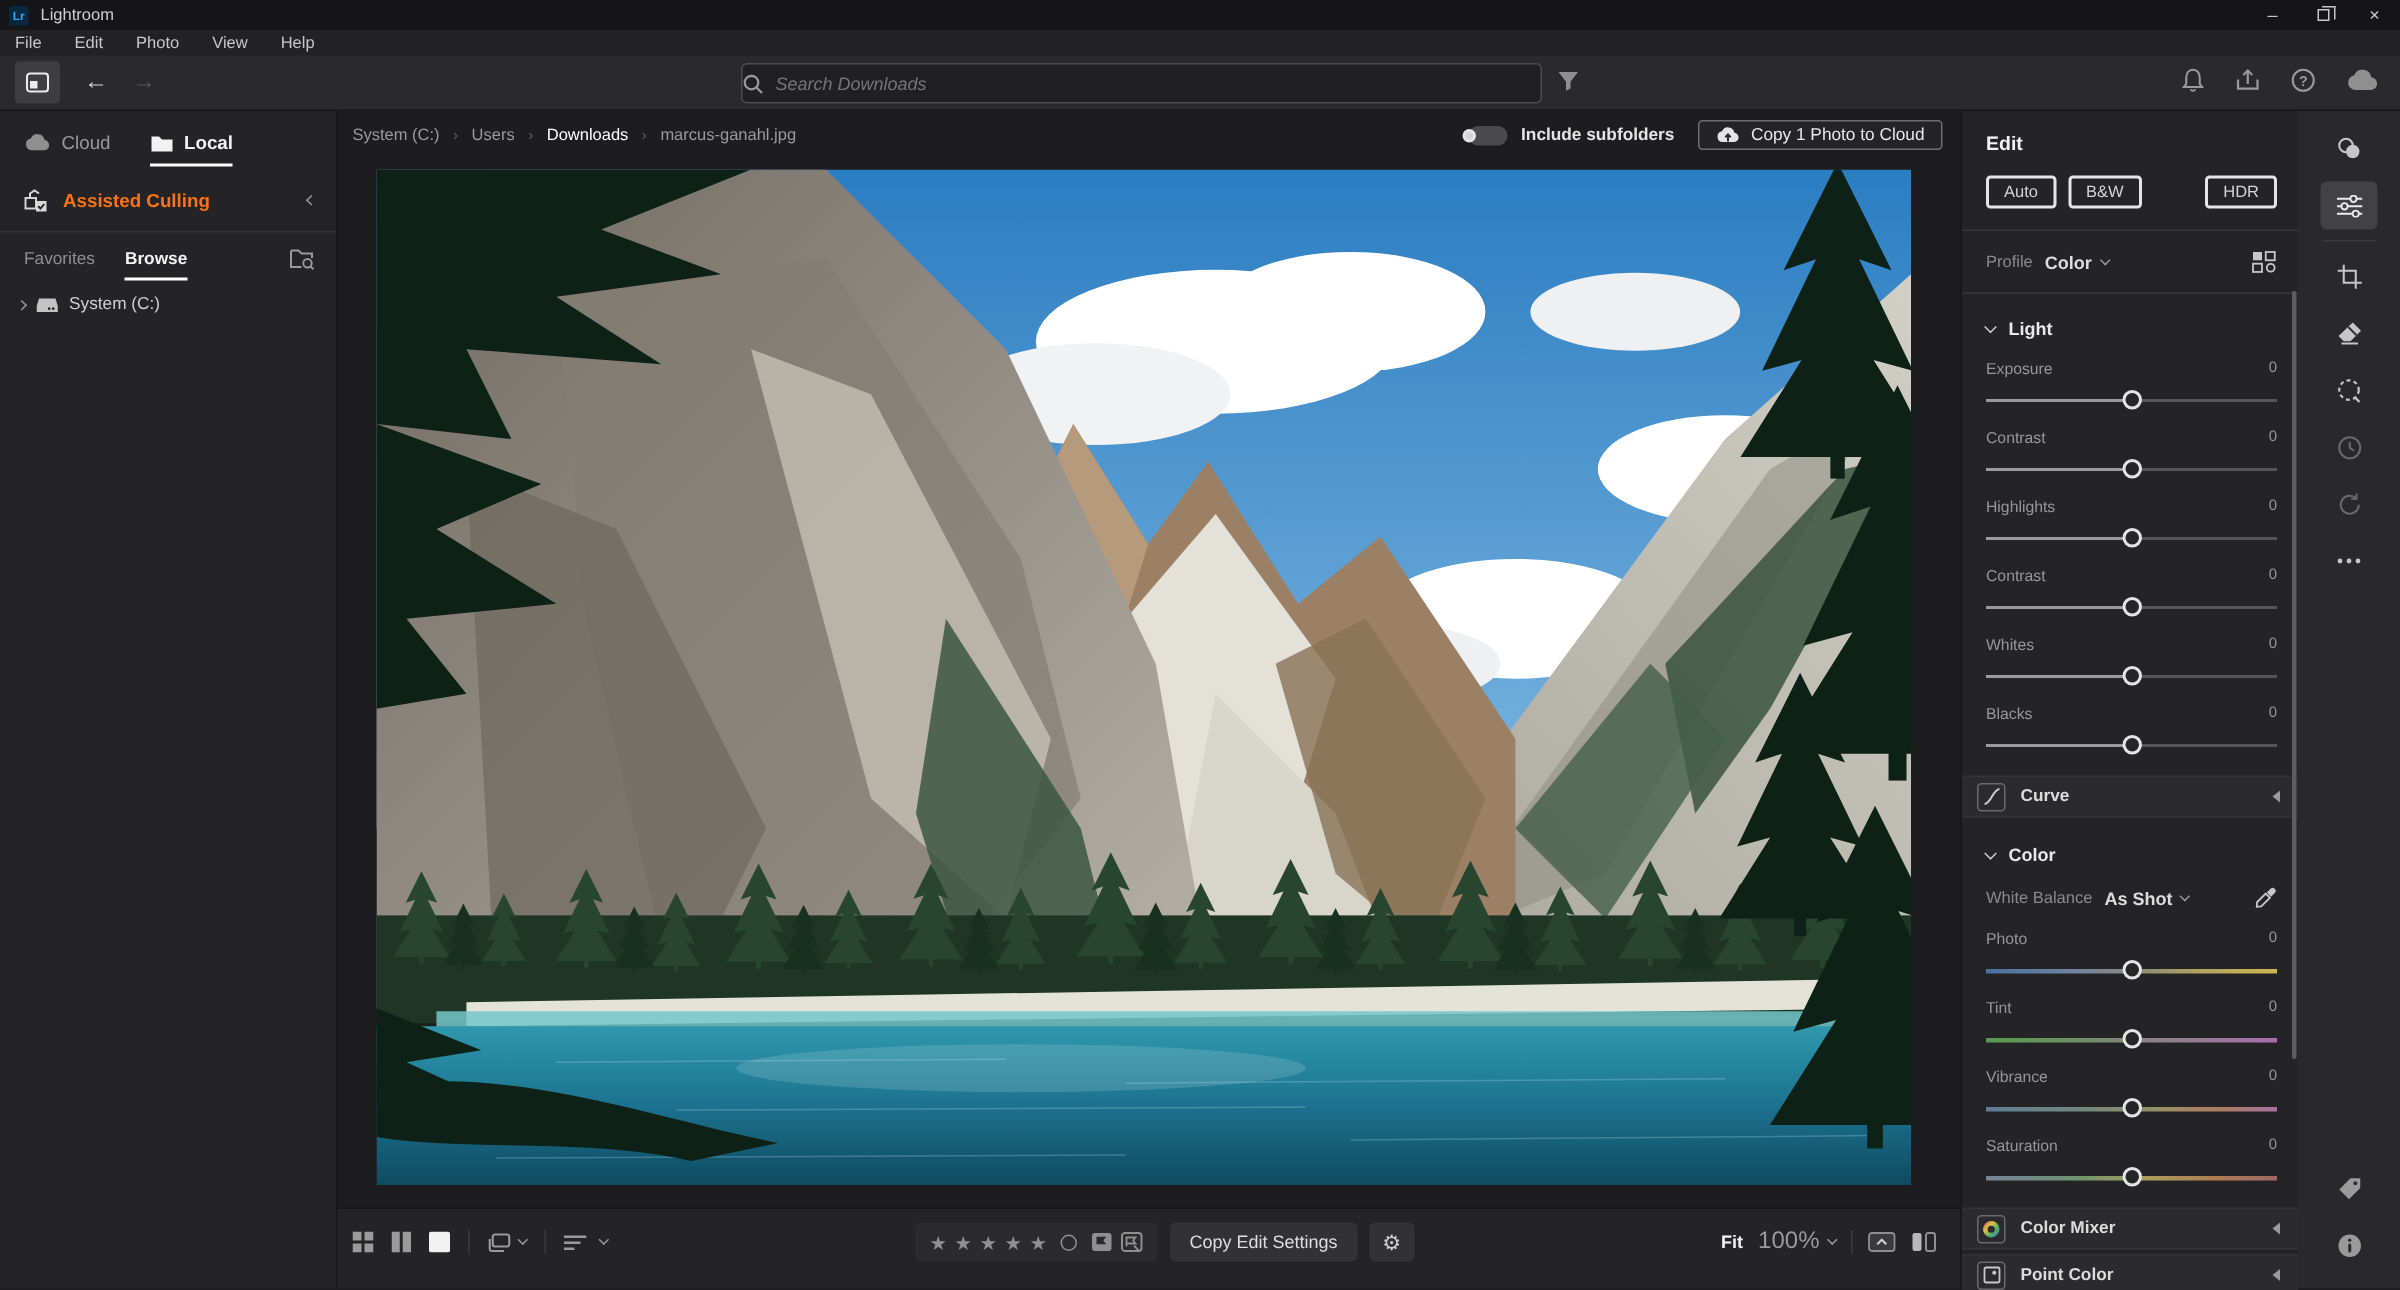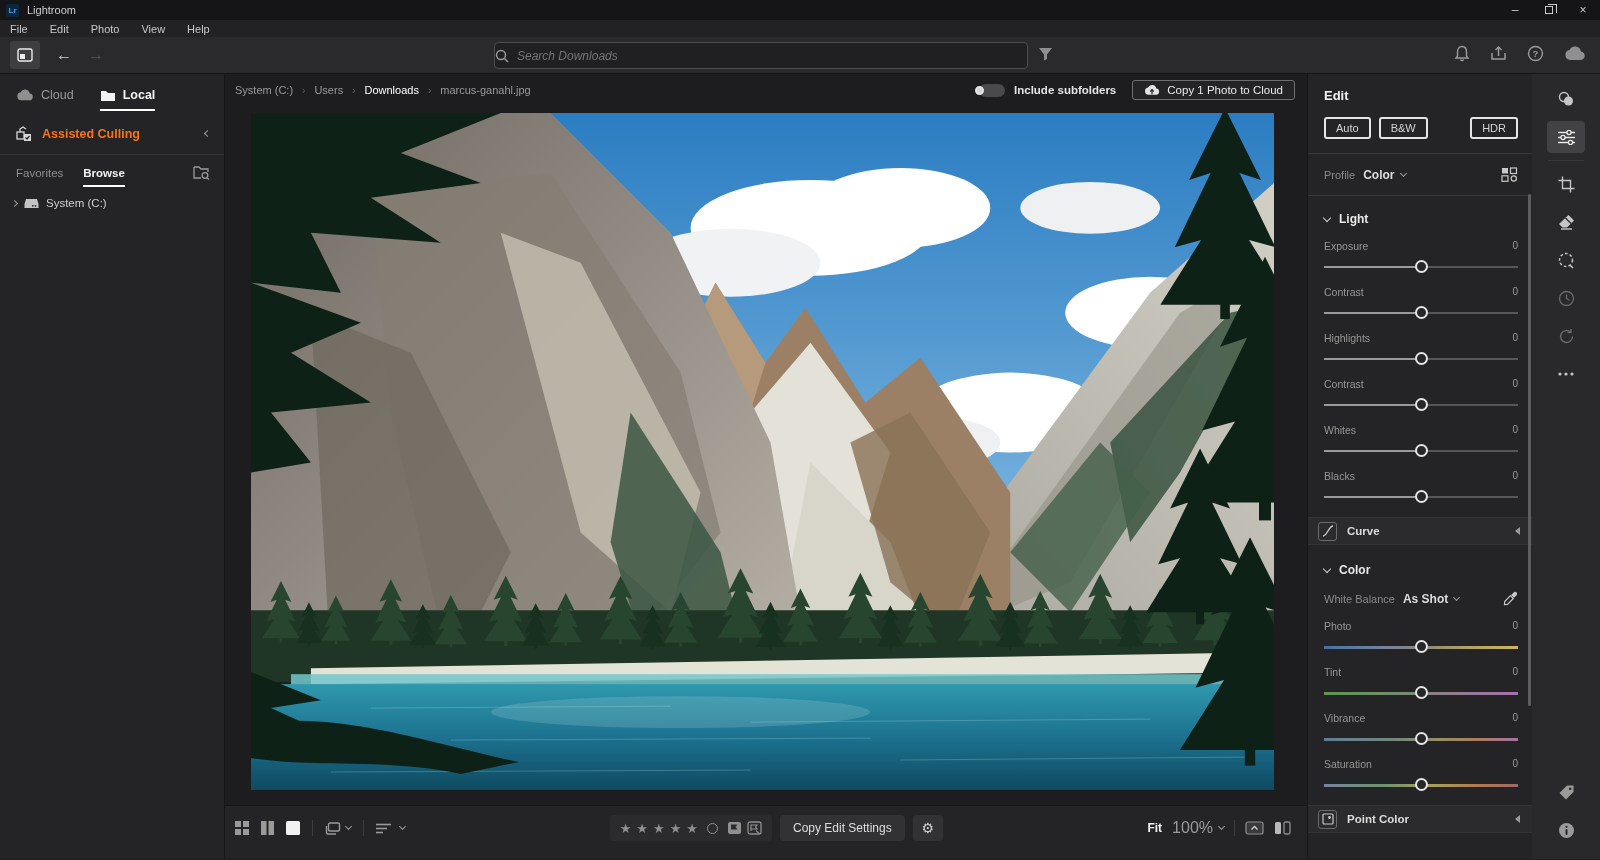--- a/index.html
+++ b/index.html
@@ -609,20 +609,38 @@
             <span class="slider-val">0</span>
           </div>
         <div class="track-wrap">
             <div class="track saturation"></div>
             <div class="knob"></div>
           </div>
       </div>
 
       <div class="band">
         <span class="icon-box">
+          <svg width="13" height="13" viewBox="0 0 13 13">
+            <defs>
+                <linearGradient id="rainbow" x1="0" y1="0" x2="1" y2="1">
+              <stop offset="0" stop-color="#e05555"></stop>
+                  <stop offset="0.35" stop-color="#d9c14a"></stop>
+              <stop offset="0.65" stop-color="#4ab26a"></stop>
+                  <stop offset="1" stop-color="#4a6fd9"></stop>
+            </linearGradient>
+              </defs>
+            <circle cx="6.5" cy="6.5" r="5.5" fill="url(#rainbow)"></circle>
+            <circle cx="6.5" cy="6.5" r="2.4" fill="#2b2b2d"></circle>
+          </svg>
+        </span>
+        <span class="band-label">Color Mixer</span>
+        <span class="tri-left"></span>
+      </div>
+      <div class="band">
+        <span class="icon-box">
           <svg width="12" height="12" viewBox="0 0 12 12">
             <rect x="1" y="1" width="10" height="10" rx="1" fill="none" stroke="#c8c8c8" stroke-width="1.2"></rect>
             <circle cx="7.5" cy="4.5" r="1.4" fill="#c8c8c8"></circle>
           </svg>
         </span>
         <span class="band-label">Point Color</span>
         <span class="tri-left"></span>
       </div>
 
     </div>

